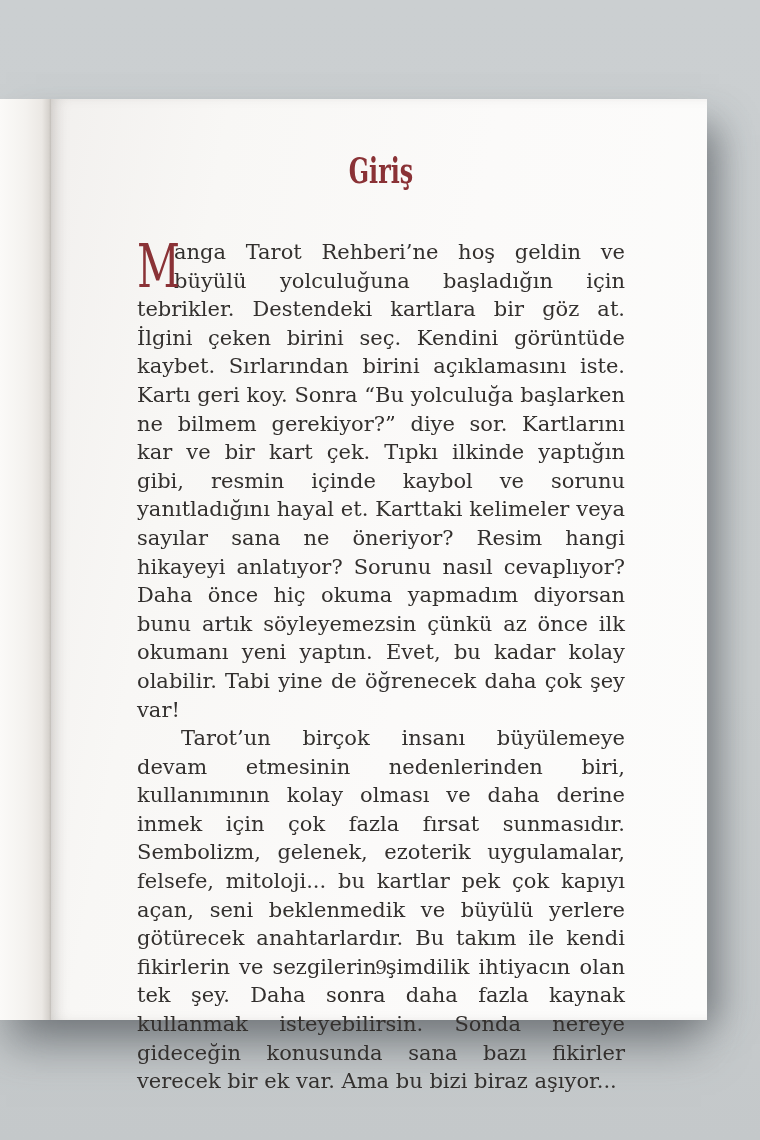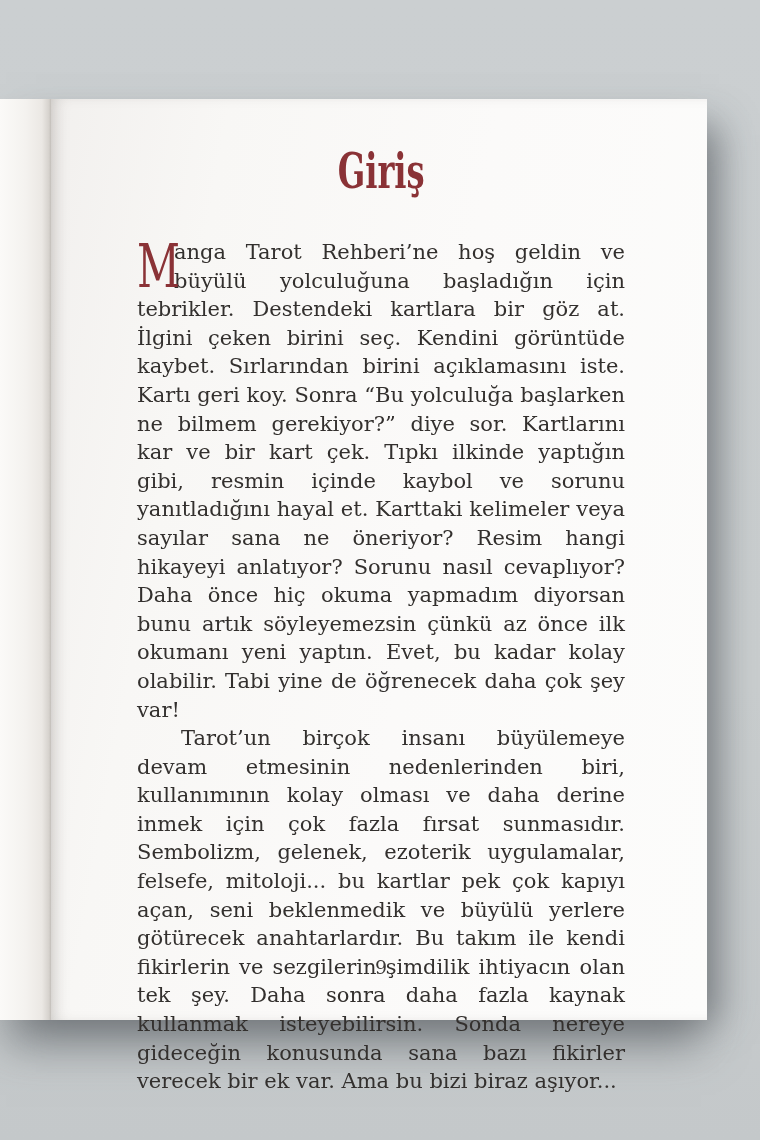--- a/index.html
+++ b/index.html
@@ -37,21 +37,21 @@
     box-shadow: inset 10px 0 16px -8px rgba(70, 62, 55, 0.28);
   }
   .page-inner {
     position: absolute;
     left: 86px; right: 82px; top: 0; bottom: 0;
   }
   .title {
     margin: 47px 0 0 0;
     height: 52px;
     text-align: center;
-    font-size: 46px;
+    font-size: 34px;
     font-weight: bold;
     letter-spacing: 0px;
     color: #8a3236;
     line-height: 50px;
   }
   .title .condense {
     display: inline-block;
     transform: scaleX(0.70) scaleY(1.04);
     transform-origin: 50% 50%;
   }

